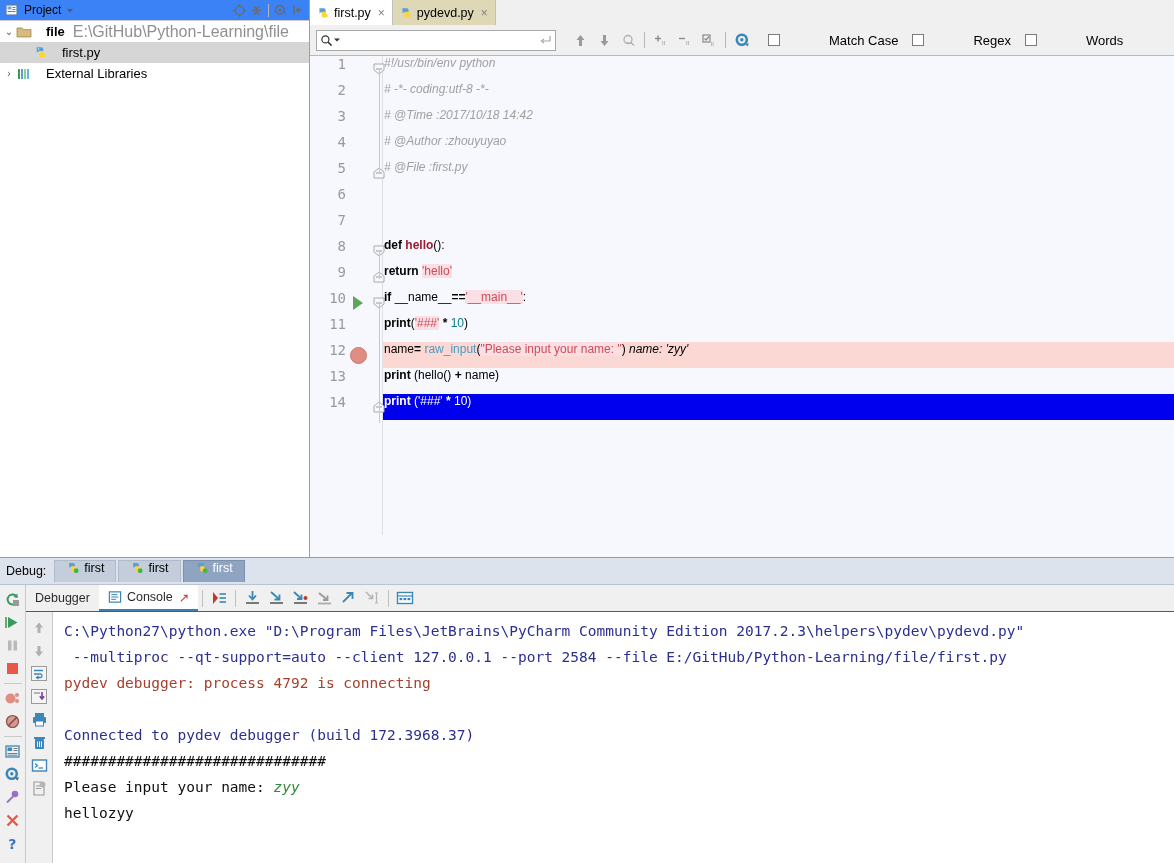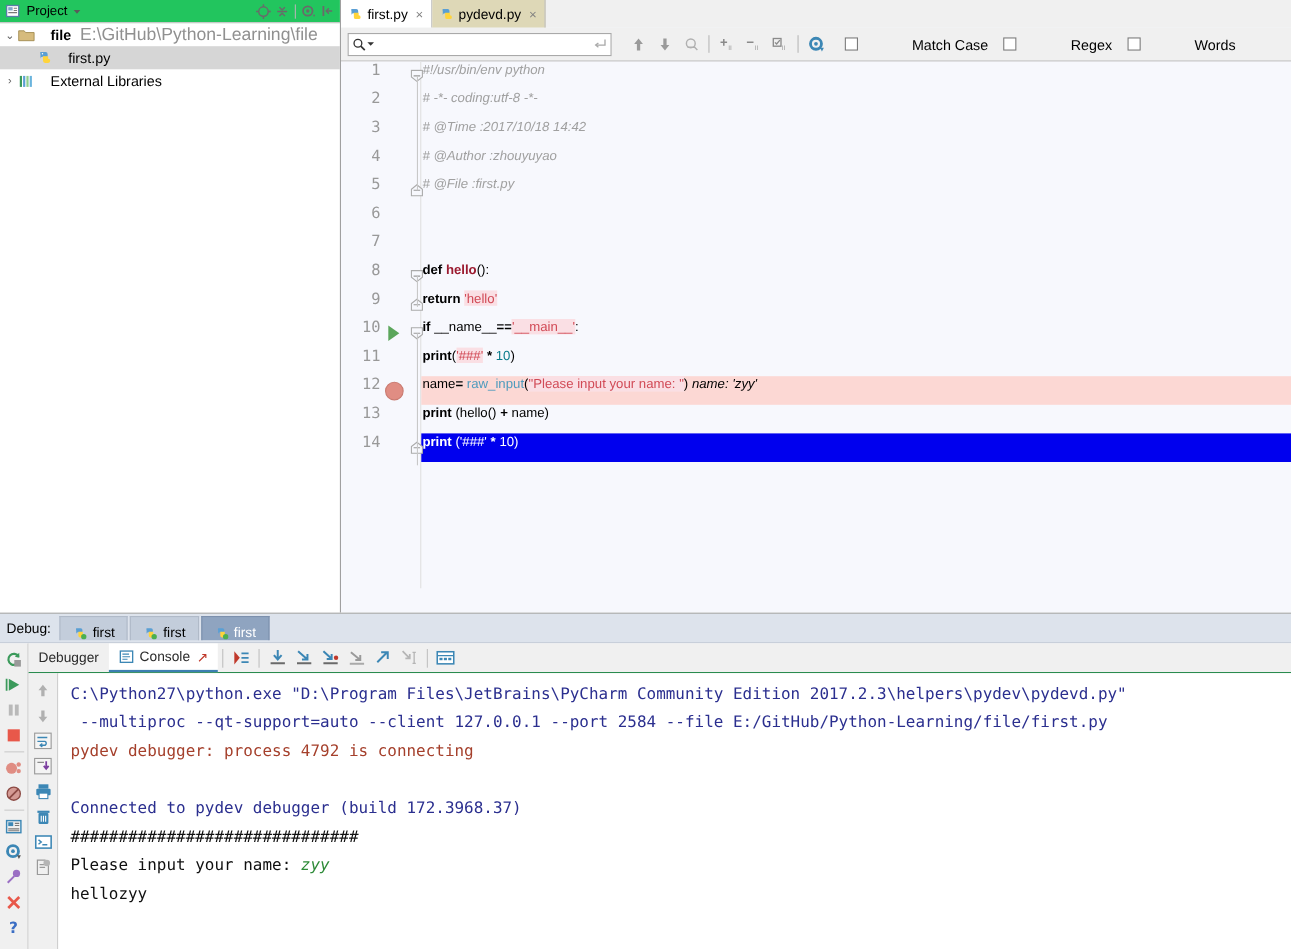--- a/index.html
+++ b/index.html
@@ -13,21 +13,21 @@
     -webkit-font-smoothing: antialiased;
   }
   #app { position: relative; width: 1174px; height: 863px; }
 
   
   #project-panel {
     position: absolute; left: 0; top: 0; width: 310px; height: 557px;
     background: #ffffff; border-right: 1px solid #a0a0a0;
   }
   #project-header {
-    height: 21px; background: #22c55e;
+    height: 21px; background: #3b82f6;
     border-bottom: 1px solid #c8c8c8;
     display: flex; align-items: center; padding: 0 3px;
   }
   #project-header .ph-title {
     font-size: 12px; color: #000; margin-left: 4px; flex: none;
   }
   .ph-spacer { flex: 1; }
   .ph-icon { width: 17px; height: 17px; display: flex; align-items: center; justify-content: center; }
   .ph-sep { width: 1px; height: 13px; background: #b4b4b4; margin: 0 3px; }
 
@@ -120,21 +120,21 @@
   #debug-panel {
     position: absolute; left: 0; top: 557px; width: 1174px; height: 306px;
     background: #ffffff; border-top: 1px solid #9a9a9a;
   }
   #debug-tabbar {
     height: 27px; background: #dde3ec; display: flex; align-items: center;
     border-bottom: 1px solid #b9c2ce; padding-left: 2px;
   }
   #debug-tabbar .dt-title { font-size: 12.5px; color: #000; margin: 0 8px 0 4px; }
   .dtab {
-    height: 22px; display: flex; align-items: flex-end; padding: 0 11px;
+    height: 22px; display: flex; align-items: flex-start; padding: 0 11px;
     font-size: 12.5px; margin-right: 2px; background: #c3cddb; color: #000;
     border: 1px solid #b0bac8; border-bottom: none;
   }
   .dtab.active { background: #8fa4c0; color: #ffffff; border-color: #7c90ad; }
   .dtab .py-ico { margin-right: 5px; }
 
   #debug-body { position: relative; height: 279px; background: #fff; }
   #debug-left-rail {
     position: absolute; left: 0; top: 0; width: 26px; height: 279px;
     background: #f0f0f0; border-right: 1px solid #c8c8c8;

